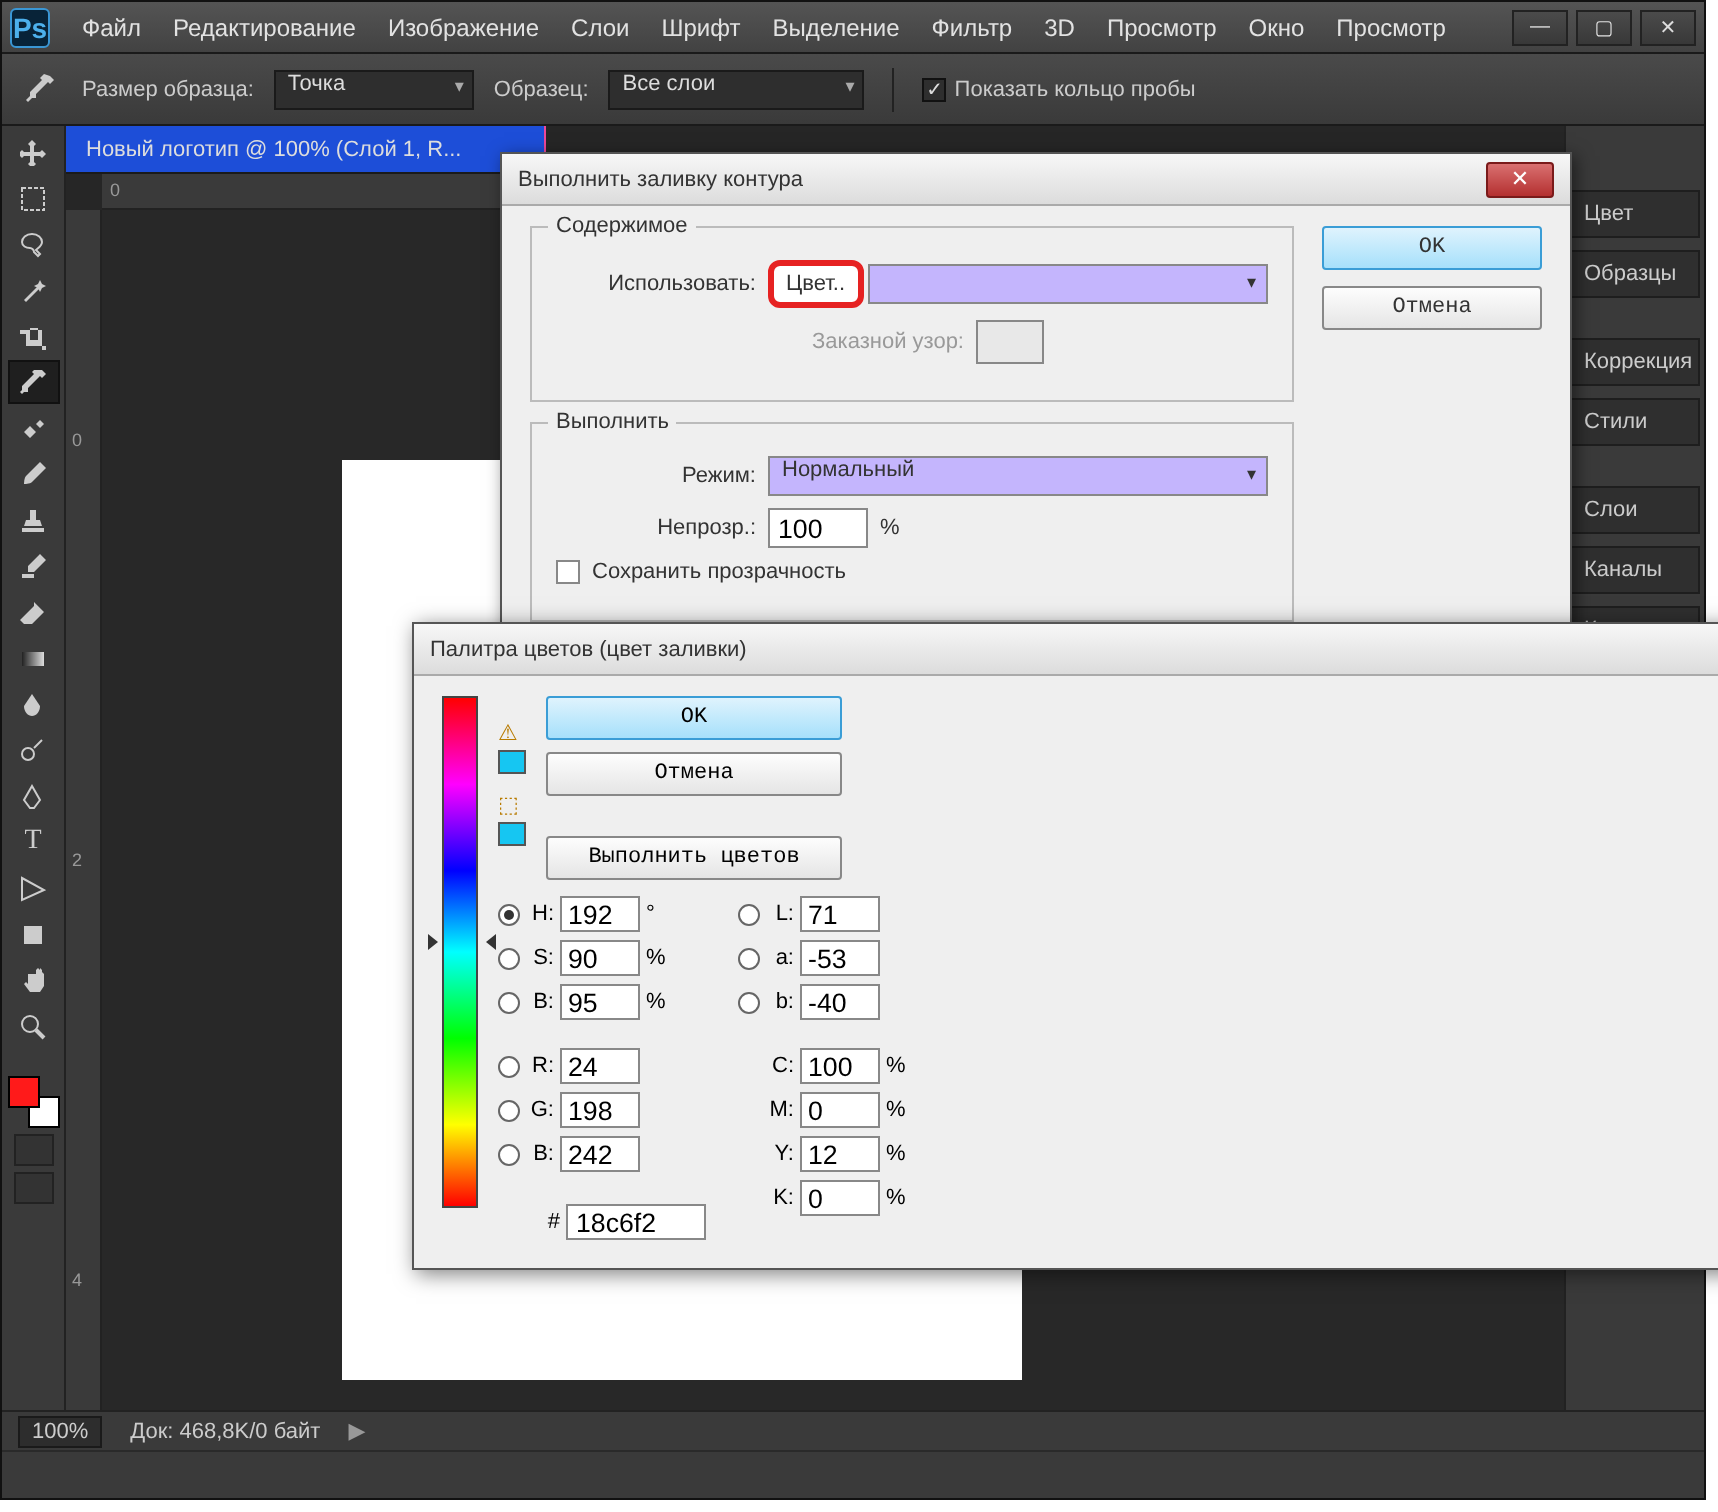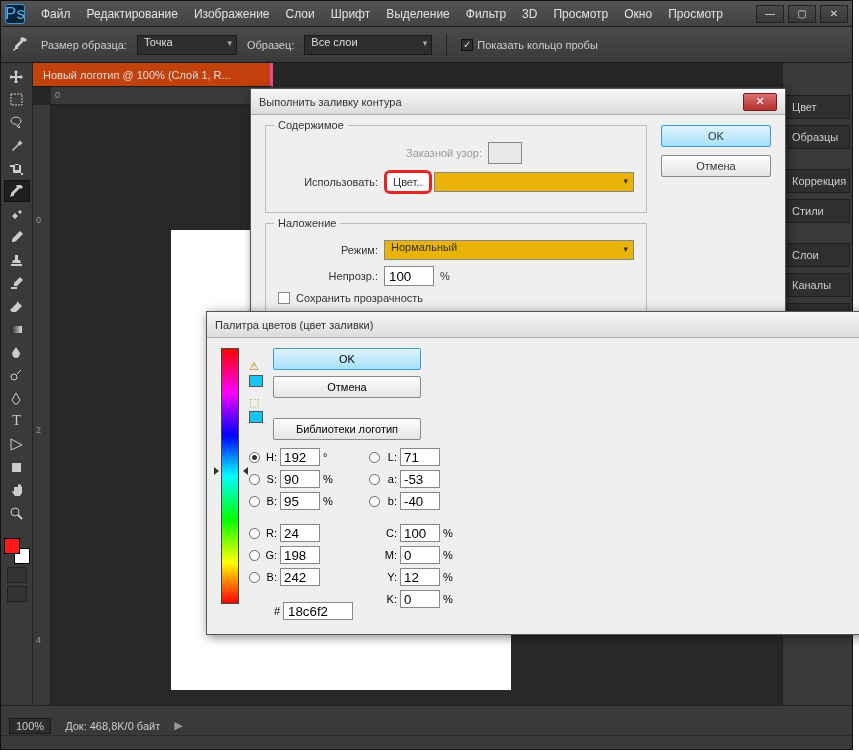--- a/index.html
+++ b/index.html
@@ -1,69 +1,69 @@
 <!DOCTYPE html>
 <html><head>
 <meta charset="utf-8">
 <style>
 * { box-sizing: border-box; margin: 0; padding: 0; font-family: Tahoma, Arial, sans-serif; }
 body { background: #fff; width: 859px; height: 756px; overflow: hidden; position: relative; }
 .app-frame { position: absolute; top: 0; left: 0; width: 853px; height: 750px; background: #262626; border: 1px solid #111; }
 .titlebar { height: 26px; background: linear-gradient(#545454,#424242); display: flex; align-items: center; padding: 0 4px; border-bottom: 1px solid #1a1a1a; }
-.ps-logo { width: 20px; height: 20px; background: #082338; border: 1px solid #3a96d4; border-radius: 3px; display: flex; align-items: center; justify-content: center; color: #4db0ec; font-weight: normal; font-size: 17px; margin-right: 8px; }
+.ps-logo { width: 20px; height: 20px; background: #082338; border: 1px solid #3a96d4; border-radius: 3px; display: flex; align-items: center; justify-content: center; color: #4db0ec; font-weight: bold; font-size: 14px; margin-right: 8px; }
 .menubar { display: flex; flex: 1; }
 .menubar .mi { color: #e2e2e2; font-size: 12px; padding: 3px 8px; cursor: default; }
 .win-controls { display: flex; gap: 4px; }
 .win-btn { width: 28px; height: 18px; background: linear-gradient(#4b4b4b,#383838); border: 1px solid #222; color: #ddd; font-size: 10px; display: flex; align-items: center; justify-content: center; }
 .win-btn.close { background: linear-gradient(#4b4b4b,#383838); }
 .optionsbar { height: 36px; background: linear-gradient(#4a4a4a,#3a3a3a); border-bottom: 1px solid #1a1a1a; display: flex; align-items: center; padding: 0 8px; gap: 10px; color: #ccc; font-size: 11px; }
 .eyedrop-ico { width: 22px; height: 22px; display: flex; align-items: center; justify-content: center; }
 .sel-dark { background: #2e2e2e; border: 1px solid #1a1a1a; color: #ddd; height: 20px; padding: 0 18px 0 6px; position: relative; font-size: 11px; }
 .sel-dark::after { content: "▾"; position: absolute; right: 4px; top: 2px; color: #aaa; font-size: 9px; }
 .chk { display: flex; align-items: center; gap: 4px; }
 .chk-box { width: 12px; height: 12px; background: #2e2e2e; border: 1px solid #111; display: flex; align-items: center; justify-content: center; color: #ddd; font-size: 10px; }
 .workspace { position: absolute; top: 62px; left: 0; right: 0; bottom: 22px; display: flex; }
 .toolbox { width: 32px; background: #3a3a3a; border-right: 1px solid #222; padding-top: 2px; display: flex; flex-direction: column; align-items: center; gap: 1px; }
 .tool { width: 26px; height: 22px; display: flex; align-items: center; justify-content: center; color: #ccc; font-size: 13px; cursor: pointer; }
 .tool.active { background: #1f1f1f; border: 1px solid #111; }
 .swatch-pair { margin-top: 6px; position: relative; width: 26px; height: 26px; }
 .sw-fg { position: absolute; top: 0; left: 0; width: 16px; height: 16px; background: #ff1a1a; border: 1px solid #000; z-index: 2; }
 .sw-bg { position: absolute; bottom: 0; right: 0; width: 16px; height: 16px; background: #fff; border: 1px solid #000; }
 .mini-tool { width: 20px; height: 16px; margin-top: 2px; background: #333; border: 1px solid #222; }
 .doc-area { flex: 1; background: #262626; position: relative; }
-.doc-tab { height: 24px; background: #c2410c; border-bottom: 1px solid #1a1a1a; display: flex; align-items: center; padding: 0 10px; color: #ddd; font-size: 11px; width: 240px; border-right: 3px solid #ec4899; }
+.doc-tab { height: 24px; background: #1d4ed8; border-bottom: 1px solid #1a1a1a; display: flex; align-items: center; padding: 0 10px; color: #ddd; font-size: 11px; width: 240px; border-right: 1px solid #ec4899; }
 .rulers-h { position: absolute; top: 24px; left: 18px; right: 0; height: 18px; background: #3a3a3a; border-bottom: 1px solid #222; color: #999; font-size: 9px; }
 .rulers-v { position: absolute; top: 42px; left: 0; width: 18px; bottom: 20px; background: #3a3a3a; border-right: 1px solid #222; color: #999; font-size: 9px; }
 .ruler-mark { position: absolute; }
 .canvas-bg { position: absolute; top: 42px; left: 18px; right: 0; bottom: 20px; background: #282828; }
 .canvas { position: absolute; top: 125px; left: 120px; width: 340px; height: 460px; background: #fff; }
 .triangle-line { position: absolute; top: 380px; left: 140px; width: 80px; border-top: 1px solid #222; transform: rotate(-70deg); transform-origin: right; }
 .right-panels { width: 70px; background: #3a3a3a; border-left: 1px solid #222; display: flex; flex-direction: column; padding-top: 30px; gap: 2px; }
 .panel-tab { background: #2f2f2f; border: 1px solid #1e1e1e; color: #ccc; font-size: 11px; padding: 5px 6px; margin: 2px; }
 .statusbar { position: absolute; bottom: 0; left: 0; right: 0; height: 44px; background: #3a3a3a; border-top: 1px solid #222; }
-.status-row { height: 20px; display: flex; align-items: center; padding: 0 8px; gap: 14px; color: #ccc; font-size: 11px; border-bottom: 1px solid #2a2a2a; margin-top: 10px; }
+.status-row { height: 20px; display: flex; align-items: center; padding: 0 8px; gap: 14px; color: #ccc; font-size: 11px; border-bottom: 1px solid #2a2a2a; }
 .zoom-val { background: #2d2d2d; border: 1px solid #1a1a1a; padding: 1px 6px; }
 
 
 .dlg { position: absolute; background: #efefef; border: 1px solid #555; box-shadow: 2px 2px 8px rgba(0,0,0,0.5); font-size: 11px; }
 .dlg-title { height: 26px; background: linear-gradient(#f7f7f7,#dcdcdc); border-bottom: 1px solid #aaa; display: flex; align-items: center; padding: 0 8px; color: #333; }
 .dlg-title .spacer { flex: 1; }
 .dlg-close { width: 34px; height: 18px; background: linear-gradient(#d97070,#b43030); border: 1px solid #7a1a1a; border-radius: 2px; color: #fff; display: flex; align-items: center; justify-content: center; font-size: 11px; }
 .dlg-body { padding: 10px 14px; color: #333; display: flex; gap: 14px; }
 .dlg-left { flex: 1; }
 .dlg-right { width: 110px; display: flex; flex-direction: column; gap: 8px; }
 .fieldset { border: 1px solid #bbb; padding: 10px 12px 12px 12px; margin-bottom: 10px; position: relative; }
 .fieldset .legend { position: absolute; top: -7px; left: 8px; background: #efefef; padding: 0 4px; font-size: 11px; }
 .row { display: flex; align-items: center; gap: 6px; margin: 6px 0; }
 .row .lbl { text-align: right; flex-shrink: 0; }
-.sel-light { background: #eab308; border: 1px solid #888; height: 20px; flex: 1; padding: 0 18px 0 6px; position: relative; }
+.sel-light { background: #c4b5fd; border: 1px solid #888; height: 20px; flex: 1; padding: 0 18px 0 6px; position: relative; }
 .sel-light::after { content: "▾"; position: absolute; right: 5px; top: 3px; font-size: 9px; color: #333; }
 .sel-highlight { border: 3px solid #e62222; border-radius: 6px; padding: 0 6px; display: inline-block; height: 24px; line-height: 18px; background: #fff; }
 .txt-in { background: #fff; border: 1px solid #888; height: 20px; padding: 0 4px; }
-.btn { background: linear-gradient(#fdfdfd,#e5e5e5); border: 1px solid #888; height: 22px; display: flex; align-items: center; justify-content: center; padding: 0 12px; border-radius: 2px; cursor: pointer; }
+.btn { background: linear-gradient(#fdfdfd,#e5e5e5); border: 1px solid #888; height: 22px; display: flex; align-items: center; justify-content: center; padding: 0 12px; border-radius: 2px; cursor: pointer; font-family: Liberation Mono, monospace; }
 .btn.primary { background: linear-gradient(#dff3fd,#a6e0fb); border: 1px solid #3a9dd6; }
 .pattern-swatch { width: 34px; height: 22px; border: 1px solid #888; background: #e8e8e8; }
 .disabled { color: #999; }
 
 
 .cp { position: absolute; background: #efefef; border: 1px solid #555; box-shadow: 2px 2px 10px rgba(0,0,0,0.5); font-size: 11px; }
 .cp-body { padding: 10px 14px 14px; display: flex; gap: 10px; }
 .cp-field { width: 256px; height: 256px; position: relative; border: 1px solid #444; background: linear-gradient(to top, #000, transparent), linear-gradient(to right, #fff, rgba(255,255,255,0)), #00c6e6; }
 .cp-cursor { position: absolute; width: 12px; height: 12px; border: 1px solid #222; border-radius: 50%; top: 10px; right: 22px; }
 .cp-hue { width: 18px; height: 256px; border: 1px solid #444; background: linear-gradient(to bottom, #ff0000 0%, #ff00ff 17%, #0000ff 34%, #00ffff 50%, #00ff00 67%, #ffff00 84%, #ff0000 100%); position: relative; }
@@ -287,42 +287,42 @@
   <div class="statusbar">
     <div class="status-row">
       <span class="zoom-val">100%</span>
       <span>Док: 468,8K/0 байт</span>
       <span style="color:#999">▶</span>
     </div>
   </div>
 
 </div>
 
-<div class="dlg" style="top:88px;left:250px;width:536px">
+<div class="dlg" style="top:76px;left:250px;width:536px">
   <div class="dlg-title">
     <span>Выполнить заливку контура</span>
     <span class="spacer"></span>
     <div class="dlg-close">✕</div>
   </div>
   <div class="dlg-body">
     <div class="dlg-left">
       <div class="fieldset">
         <span class="legend">Содержимое</span>
-        <div class="row disabled">
-          <span class="lbl" style="width:204px">Заказной узор:</span>
-          <div class="pattern-swatch"></div>
-        </div>
         <div class="row">
           <span class="lbl" style="width:100px">Использовать:</span>
           <span class="sel-highlight">Цвет..</span>
           <div class="sel-light" style="flex:1;margin-left:-4px"></div>
         </div>
+        <div class="row disabled">
+          <span class="lbl" style="width:204px">Заказной узор:</span>
+          <div class="pattern-swatch"></div>
+        </div>
       </div>
       <div class="fieldset">
-        <span class="legend">Наложение</span>
+        <span class="legend">Выполнить</span>
         <div class="row">
           <span class="lbl" style="width:100px">Режим:</span>
           <div class="sel-light">Нормальный</div>
         </div>
         <div class="row">
           <span class="lbl" style="width:100px">Непрозр.:</span>
           <input class="txt-in" style="width: 50px;" value="100">
           <span>%</span>
         </div>
         <div class="row">
@@ -353,21 +353,21 @@
         <div class="cp-warn-col">
           <span class="cp-warn">⚠</span>
           <div class="cp-tiny-sw"></div>
           <span class="cp-warn" style="margin-top:6px">⬚</span>
           <div class="cp-tiny-sw"></div>
         </div>
         <div class="cp-btns">
           <div class="btn primary">OK</div>
           <div class="btn">Отмена</div>
           <div style="height:8px"></div>
-          <div class="btn">Библиотеки логотип</div>
+          <div class="btn">Выполнить цветов</div>
         </div>
       </div>
 
       <div class="cp-values">
         <div class="vcol">
           <div class="vrow">
               <span class="rb on"></span>
               <span class="vlbl">H:</span>
               <input class="vin" value="192" style="">
               <span class="unit">°</span>

